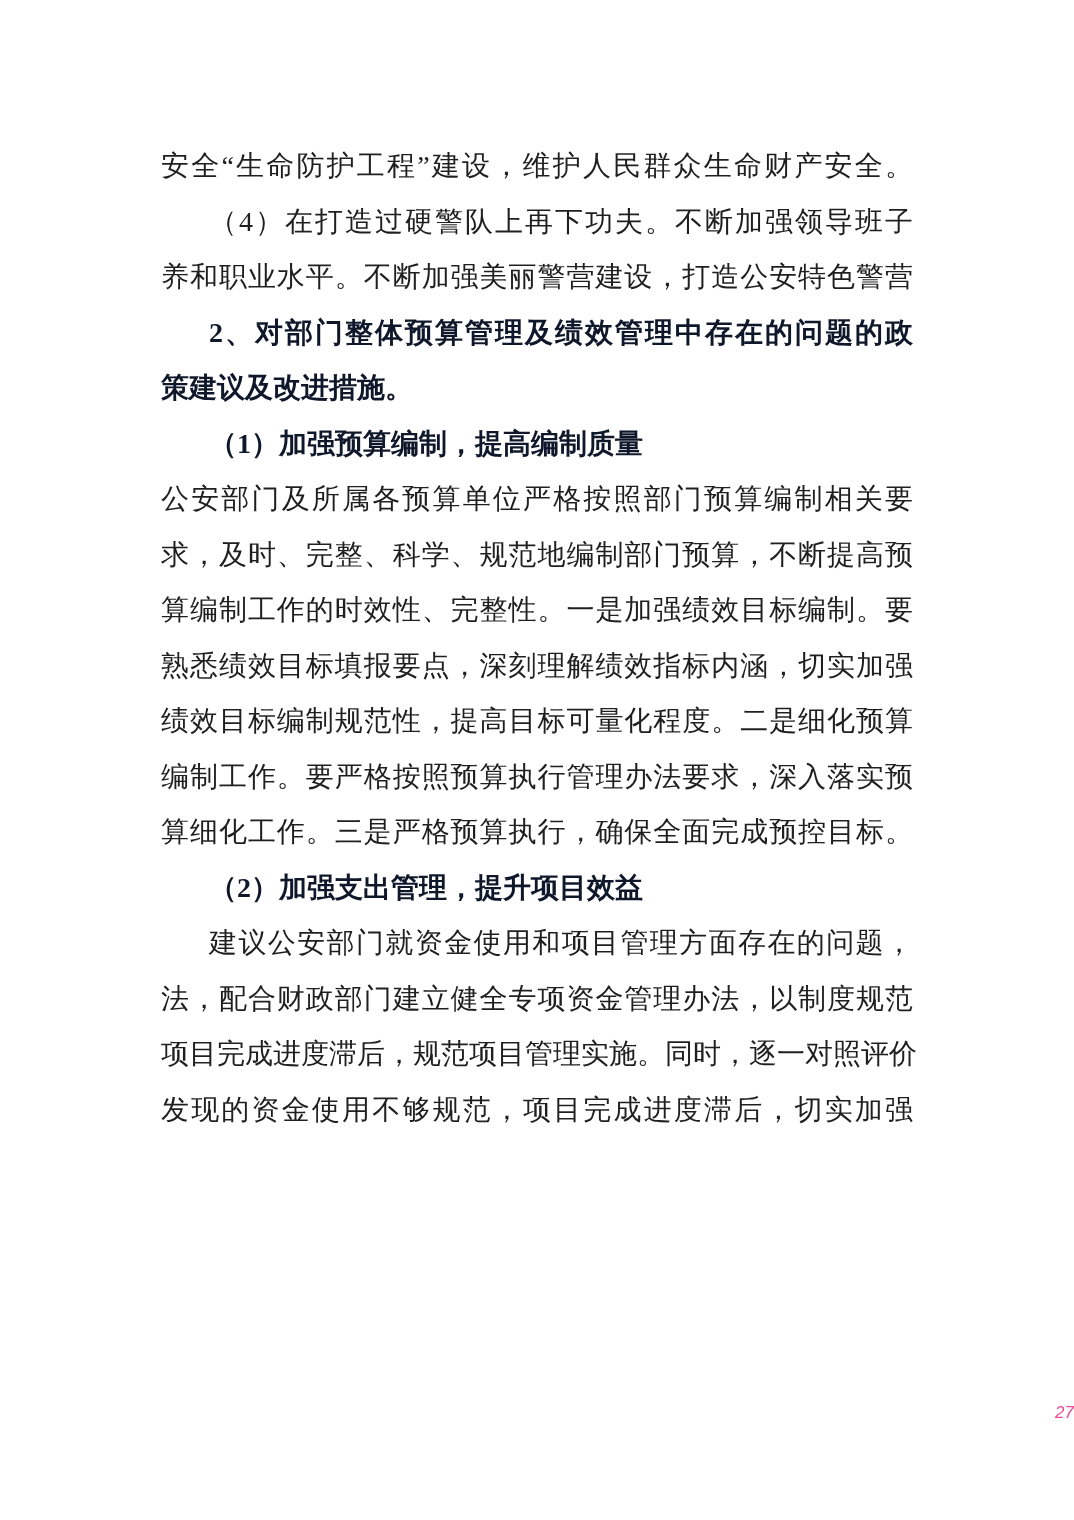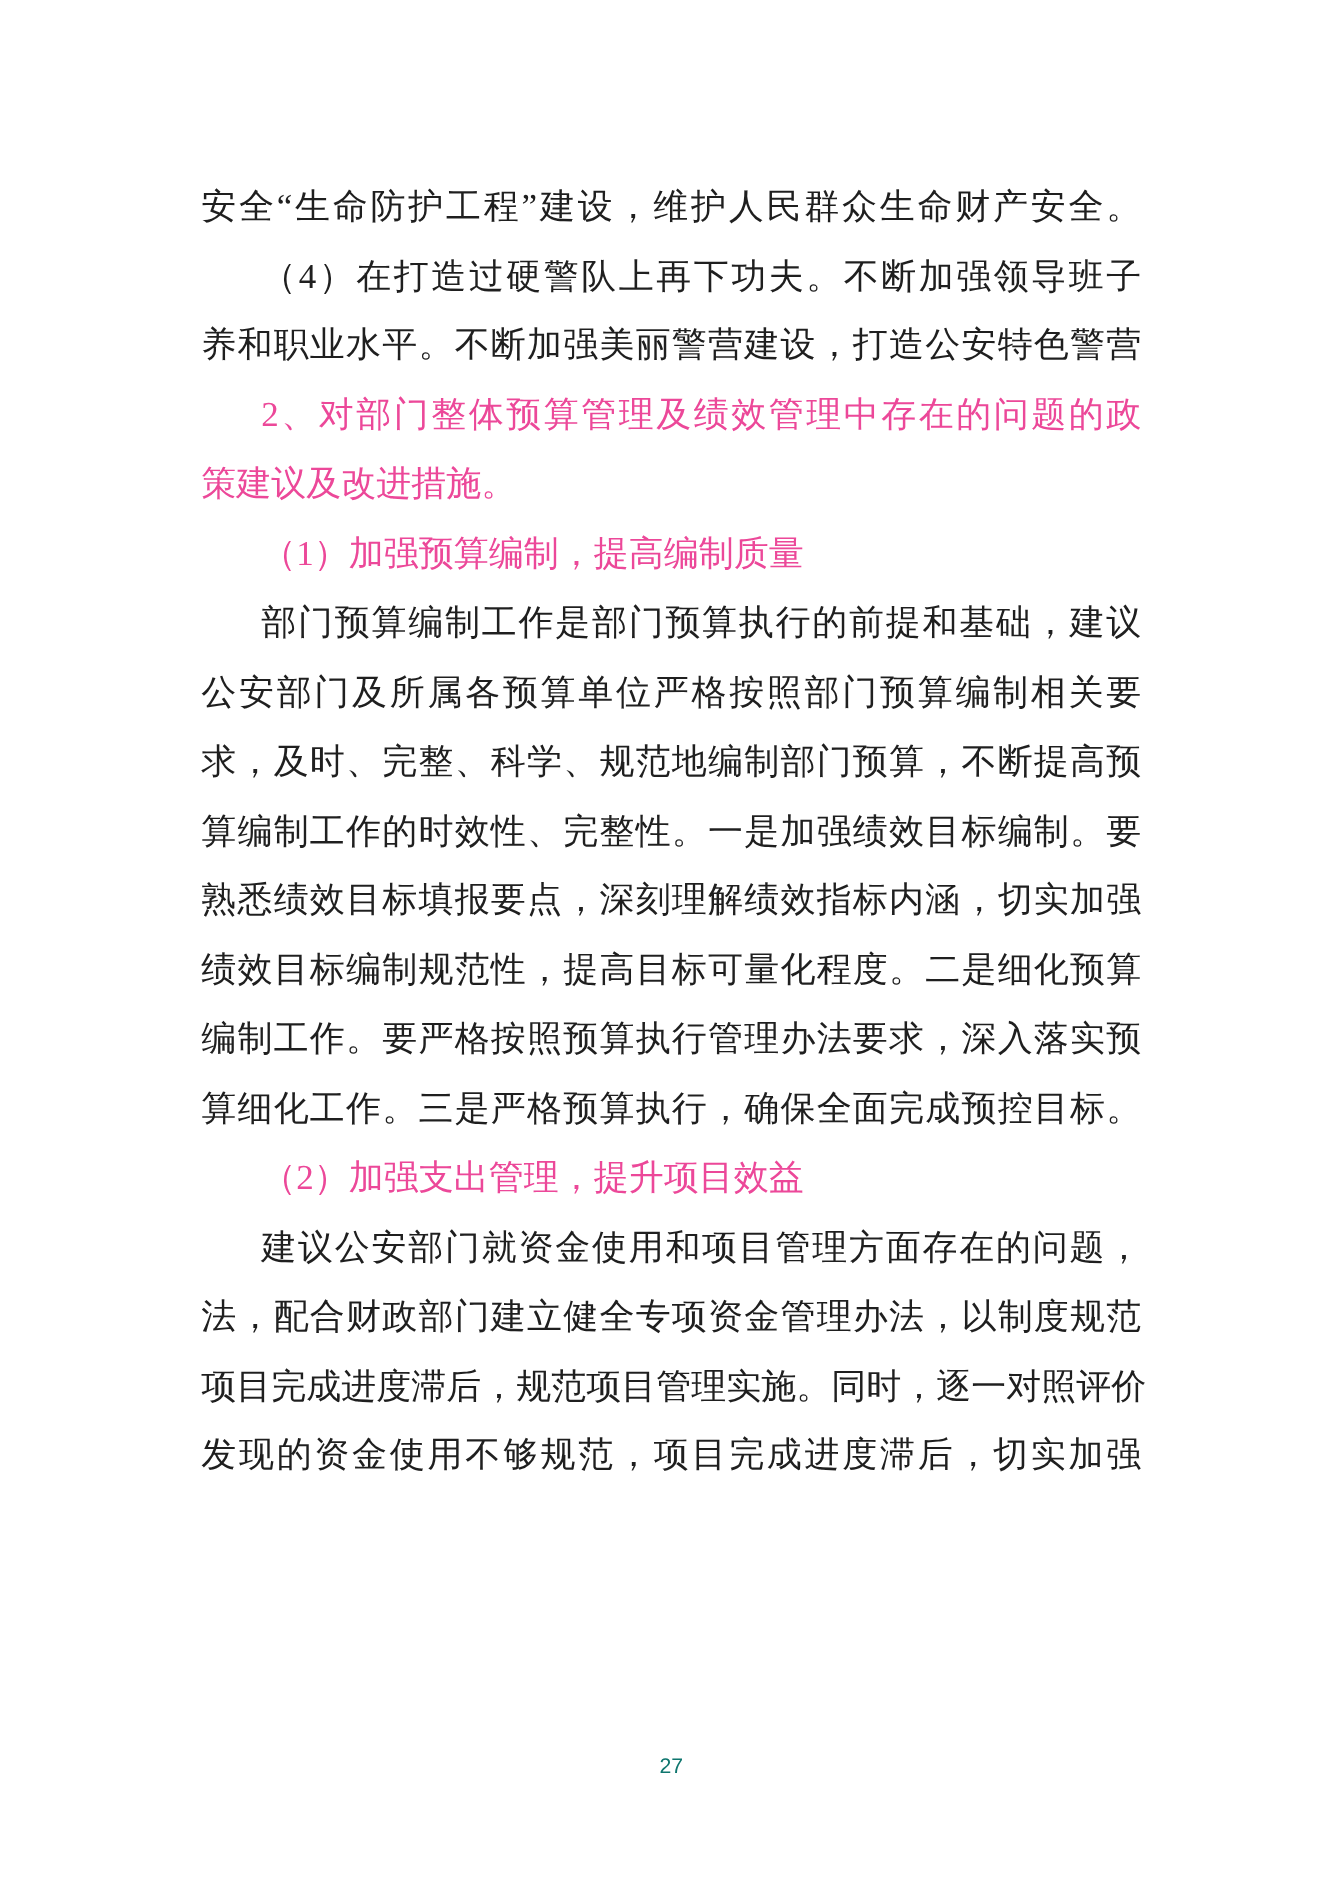--- a/index.html
+++ b/index.html
@@ -34,46 +34,46 @@
     text-align: justify;
     text-align-last: justify;
     text-justify: inter-character;
   }
   
   .i {
     padding-left: 48px;
   }
   
   .b {
-    font-weight: 400;
-    color: #ec4899;
+    font-weight: 700;
+    color: #0f172a;
   }
   .pagenum {
     position: absolute;
     top: 1403px;
     left: 0;
     width: 100%;
-    text-align: center;
+    text-align: right;
     font-family: "Liberation Sans", "DejaVu Sans", sans-serif;
     font-size: 17px;
-    color: #0f766e;
+    color: #ec4899;
+    font-style: italic;
   }
 </style>
 </head>
 <body>
 
 <div class="page">
   <div class="textblock">
     <div class="line j">安全“生命防护工程”建设，维护人民群众生命财产安全。</div>
     <div class="line j i">（4）在打造过硬警队上再下功夫。不断加强领导班子</div>
     <div class="line j">养和职业水平。不断加强美丽警营建设，打造公安特色警营</div>
     <div class="line j i b">2、对部门整体预算管理及绩效管理中存在的问题的政</div>
     <div class="line b">策建议及改进措施。</div>
     <div class="line i b">（1）加强预算编制，提高编制质量</div>
-    <div class="line j i">部门预算编制工作是部门预算执行的前提和基础，建议</div>
     <div class="line j">公安部门及所属各预算单位严格按照部门预算编制相关要</div>
     <div class="line j">求，及时、完整、科学、规范地编制部门预算，不断提高预</div>
     <div class="line j">算编制工作的时效性、完整性。一是加强绩效目标编制。要</div>
     <div class="line j">熟悉绩效目标填报要点，深刻理解绩效指标内涵，切实加强</div>
     <div class="line j">绩效目标编制规范性，提高目标可量化程度。二是细化预算</div>
     <div class="line j">编制工作。要严格按照预算执行管理办法要求，深入落实预</div>
     <div class="line j">算细化工作。三是严格预算执行，确保全面完成预控目标。</div>
     <div class="line i b">（2）加强支出管理，提升项目效益</div>
     <div class="line j i">建议公安部门就资金使用和项目管理方面存在的问题，</div>
     <div class="line j">法，配合财政部门建立健全专项资金管理办法，以制度规范</div>

